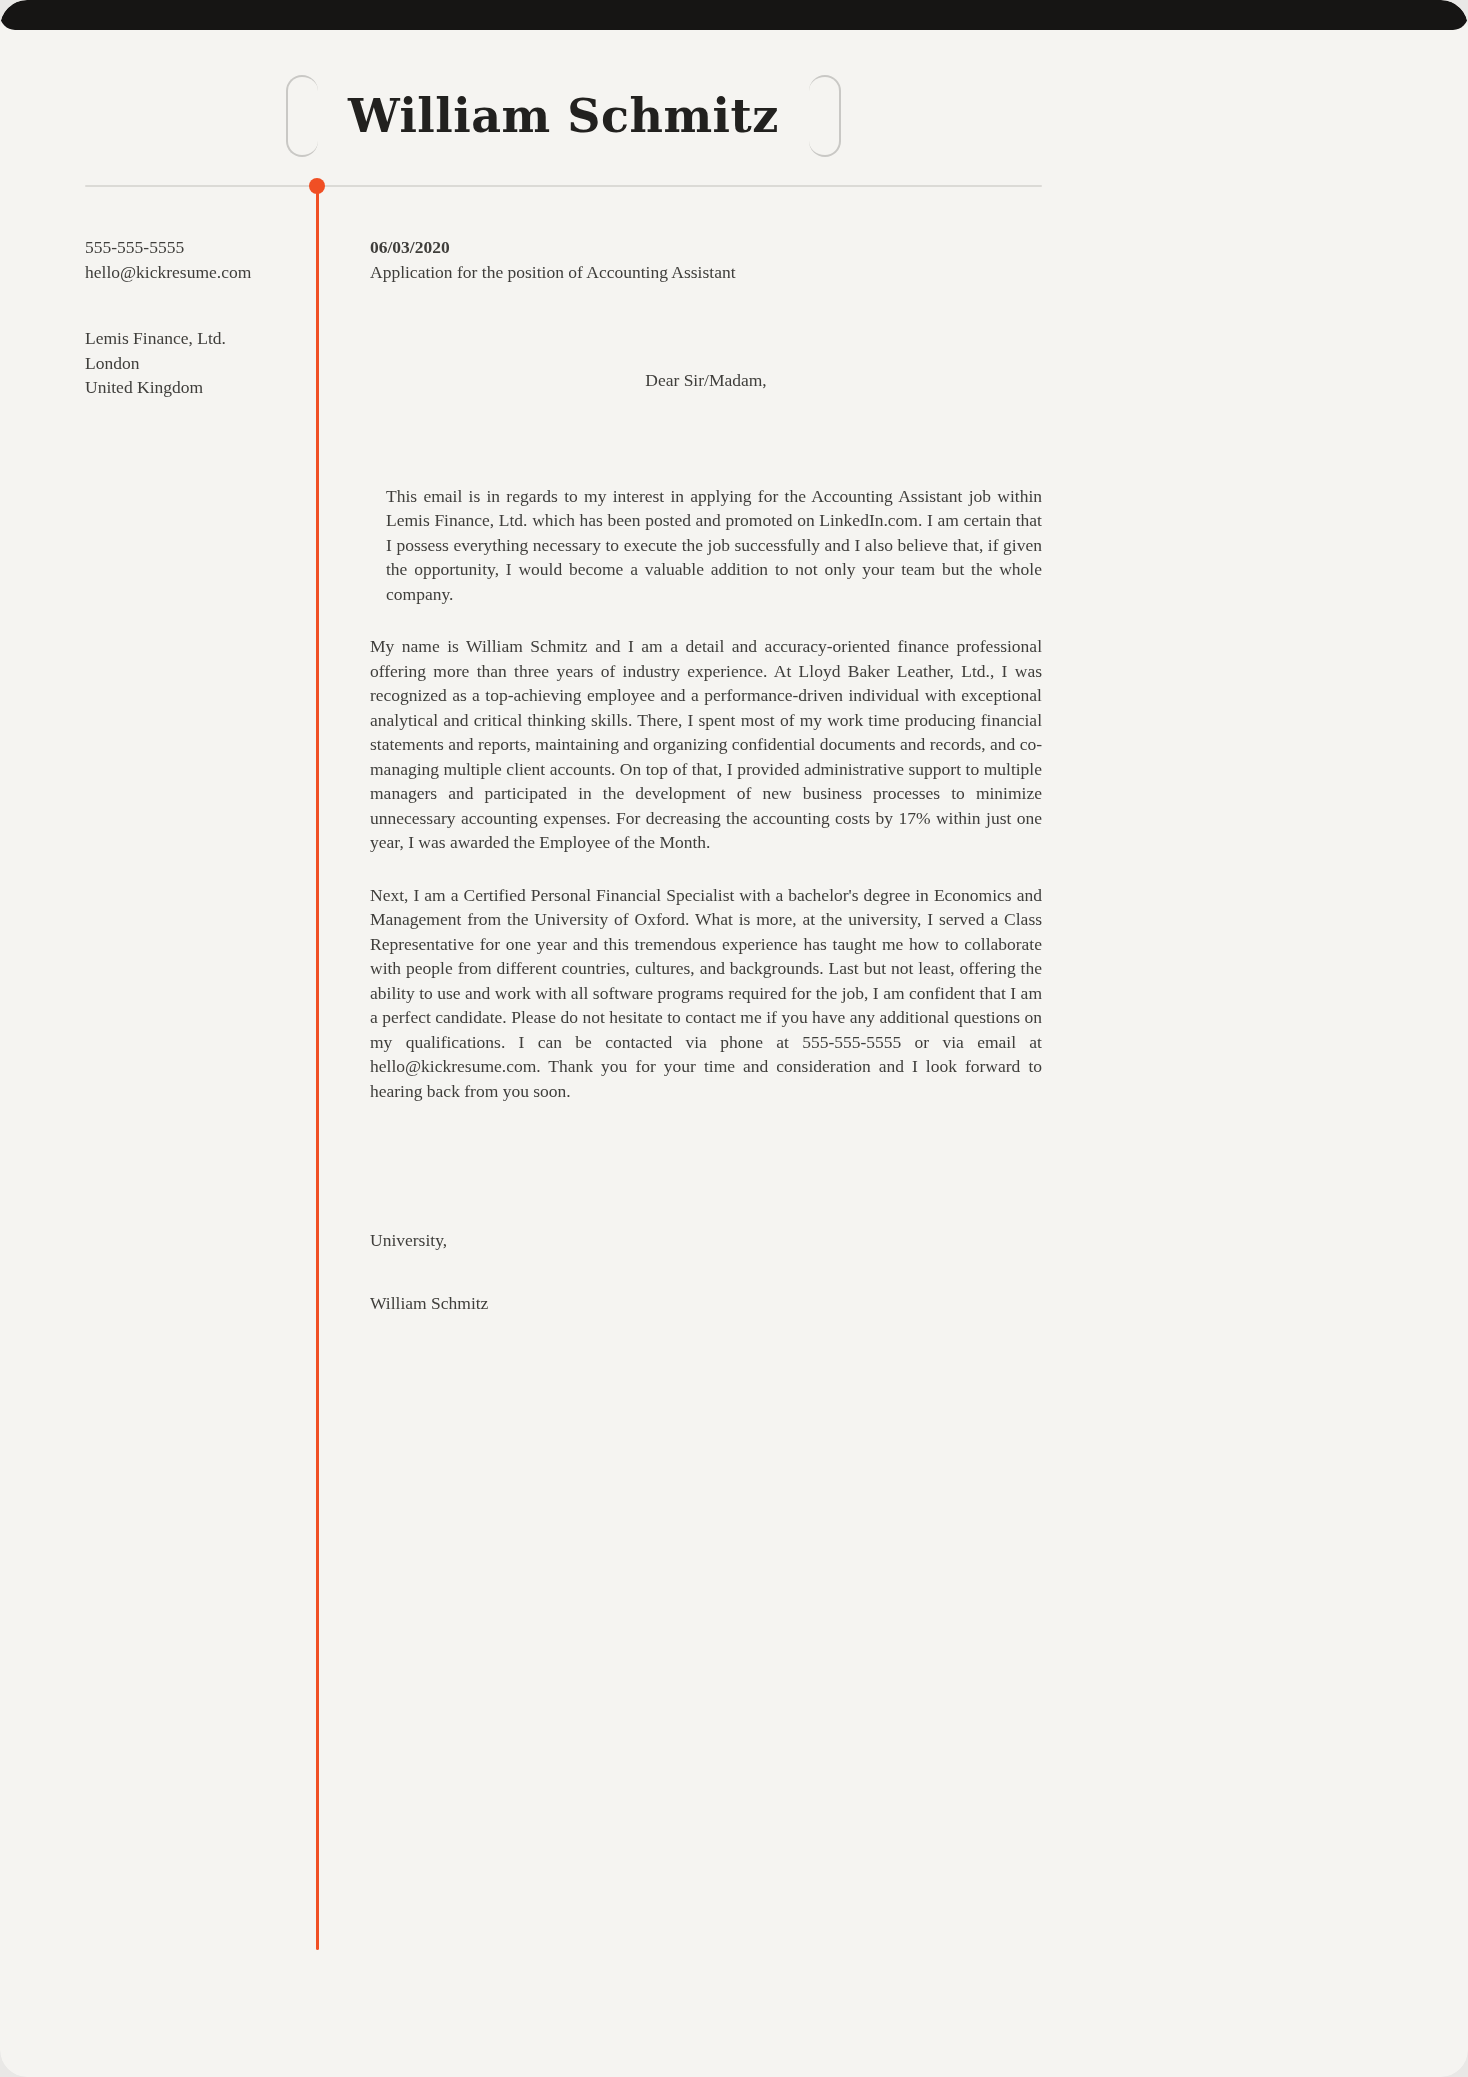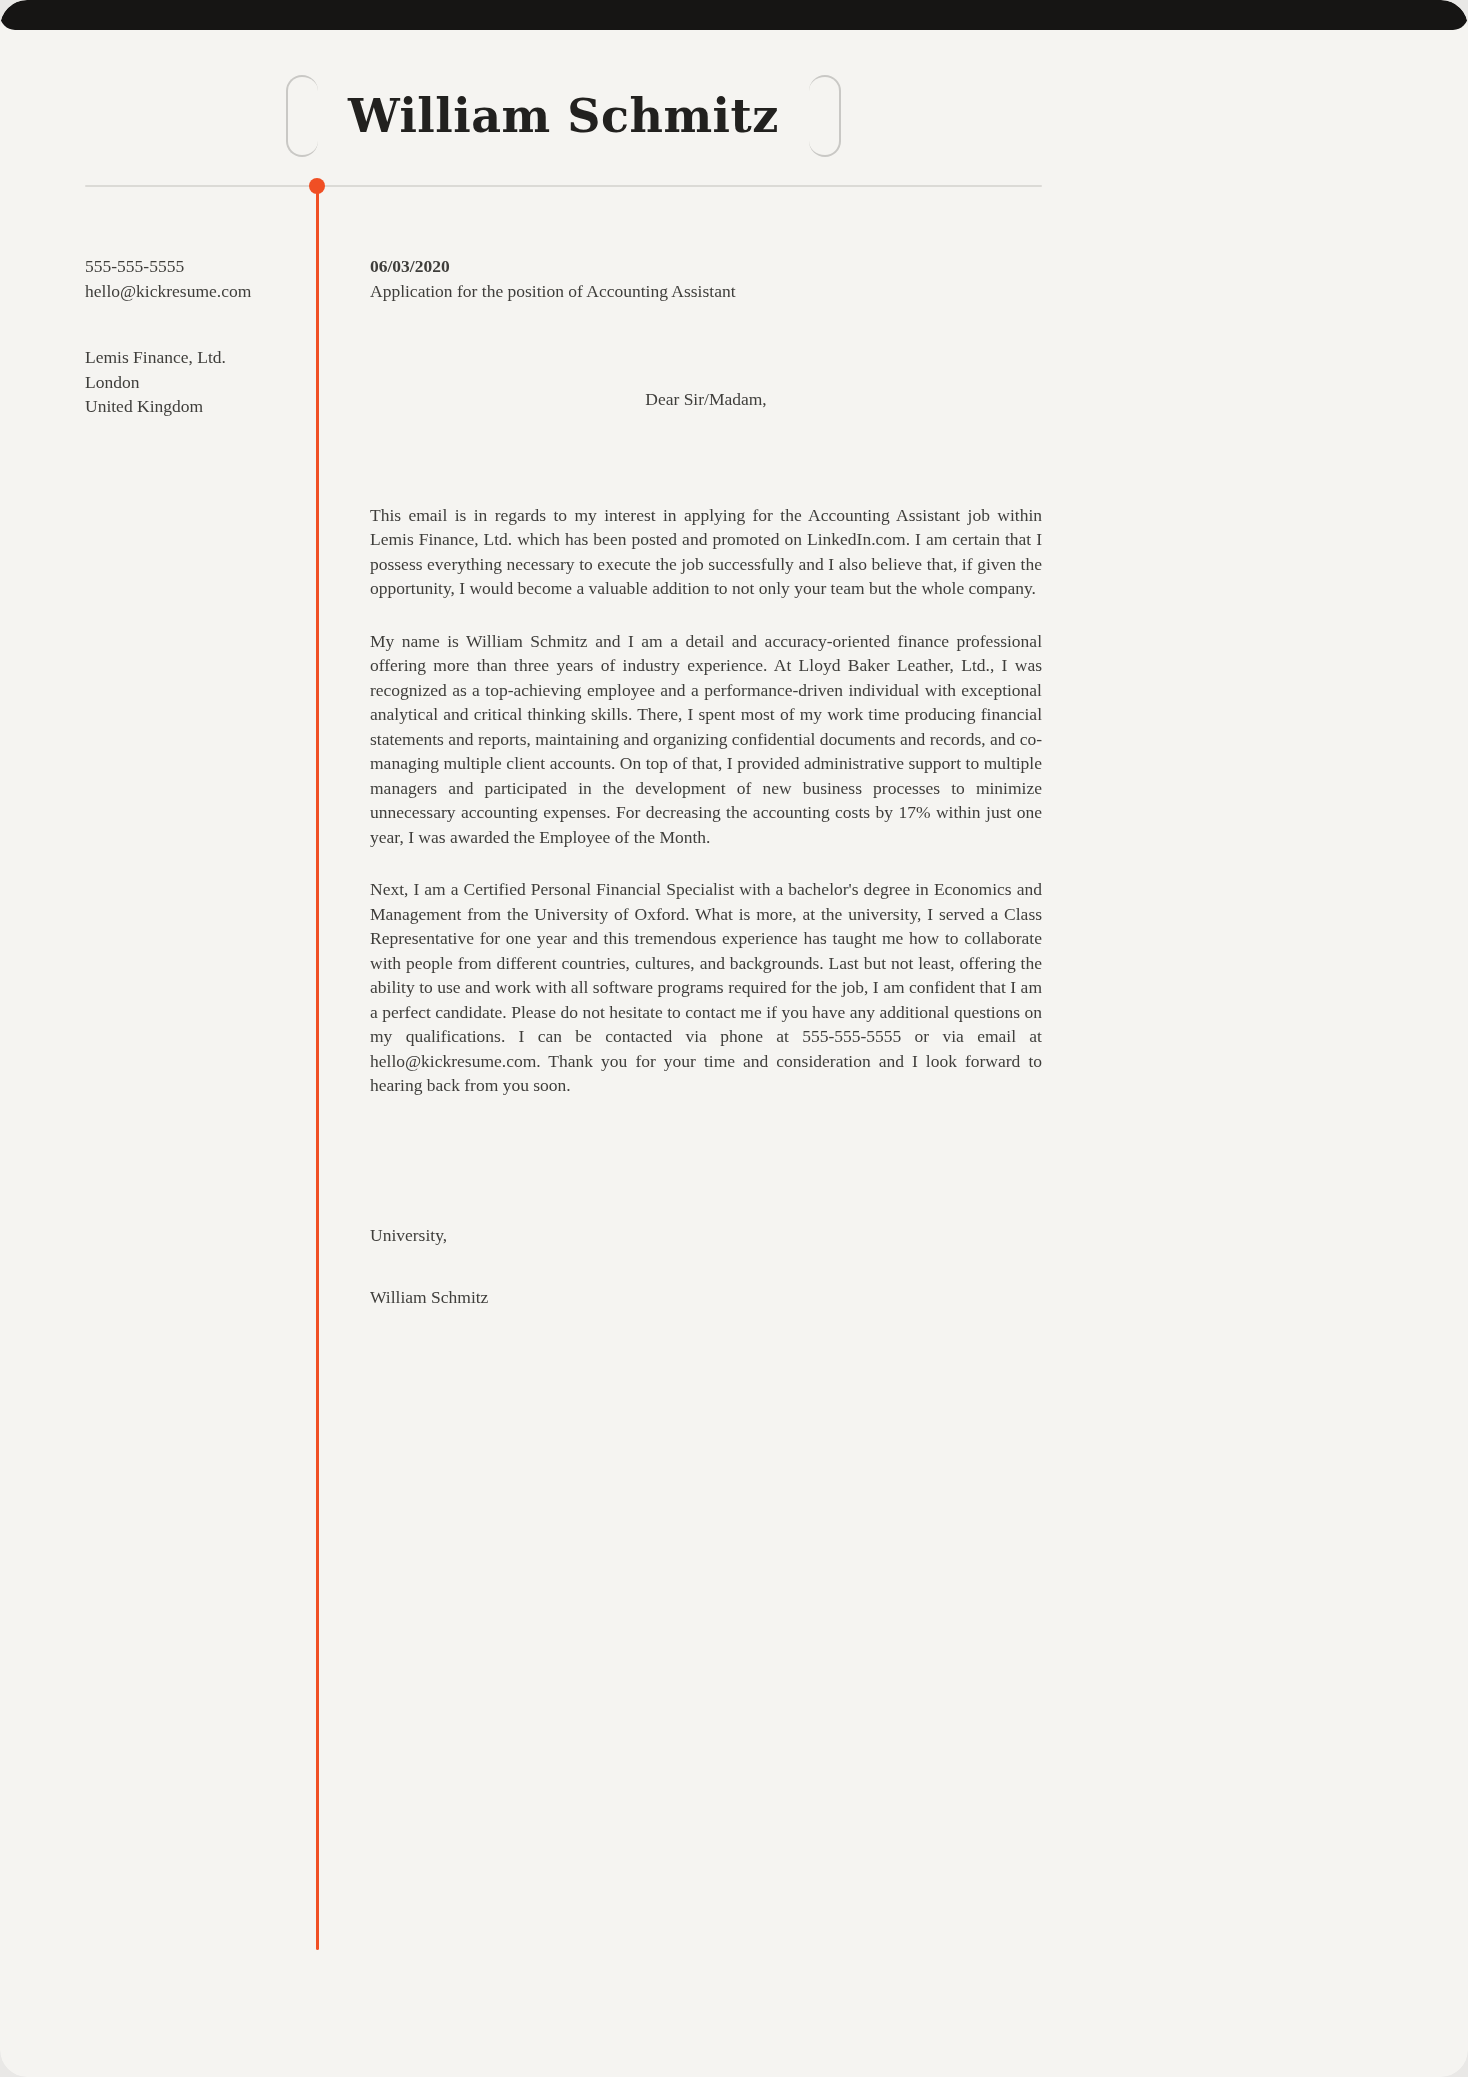--- a/index.html
+++ b/index.html
@@ -84,21 +84,21 @@
     position: absolute;
     top: 157px;
     left: 231px;
     width: 3px;
     height: 1763px;
     background: #f04f24;
   }
 
   .columns {
     display: flex;
-    padding-top: 69px;
+    padding-top: 50px;
   }
 
   .left-col {
     width: 285px;
     padding-right: 55px;
     flex-shrink: 0;
   }
   .right-col {
     width: 672px;
   }
@@ -107,21 +107,21 @@
     margin: 0;
     font-size: 17.5px;
     line-height: 24.5px;
   }
 
   .group-gap { margin-top: 42px; }
 
   .date { font-weight: bold; }
   .salutation { margin-top: 84px; text-align: center; }
   .para { text-align: justify; }
-  .para-first { margin-top: 91px; }
+  .para-first { margin-top: 91px; margin-left: 16px; }
   .para + .para { margin-top: 28px; }
   .closing { margin-top: 125px; }
   .signature { margin-top: 38px; }
 </style>
 </head>
 <body>
 
 <div class="canvas">
 
   <div class="topbar"></div>

